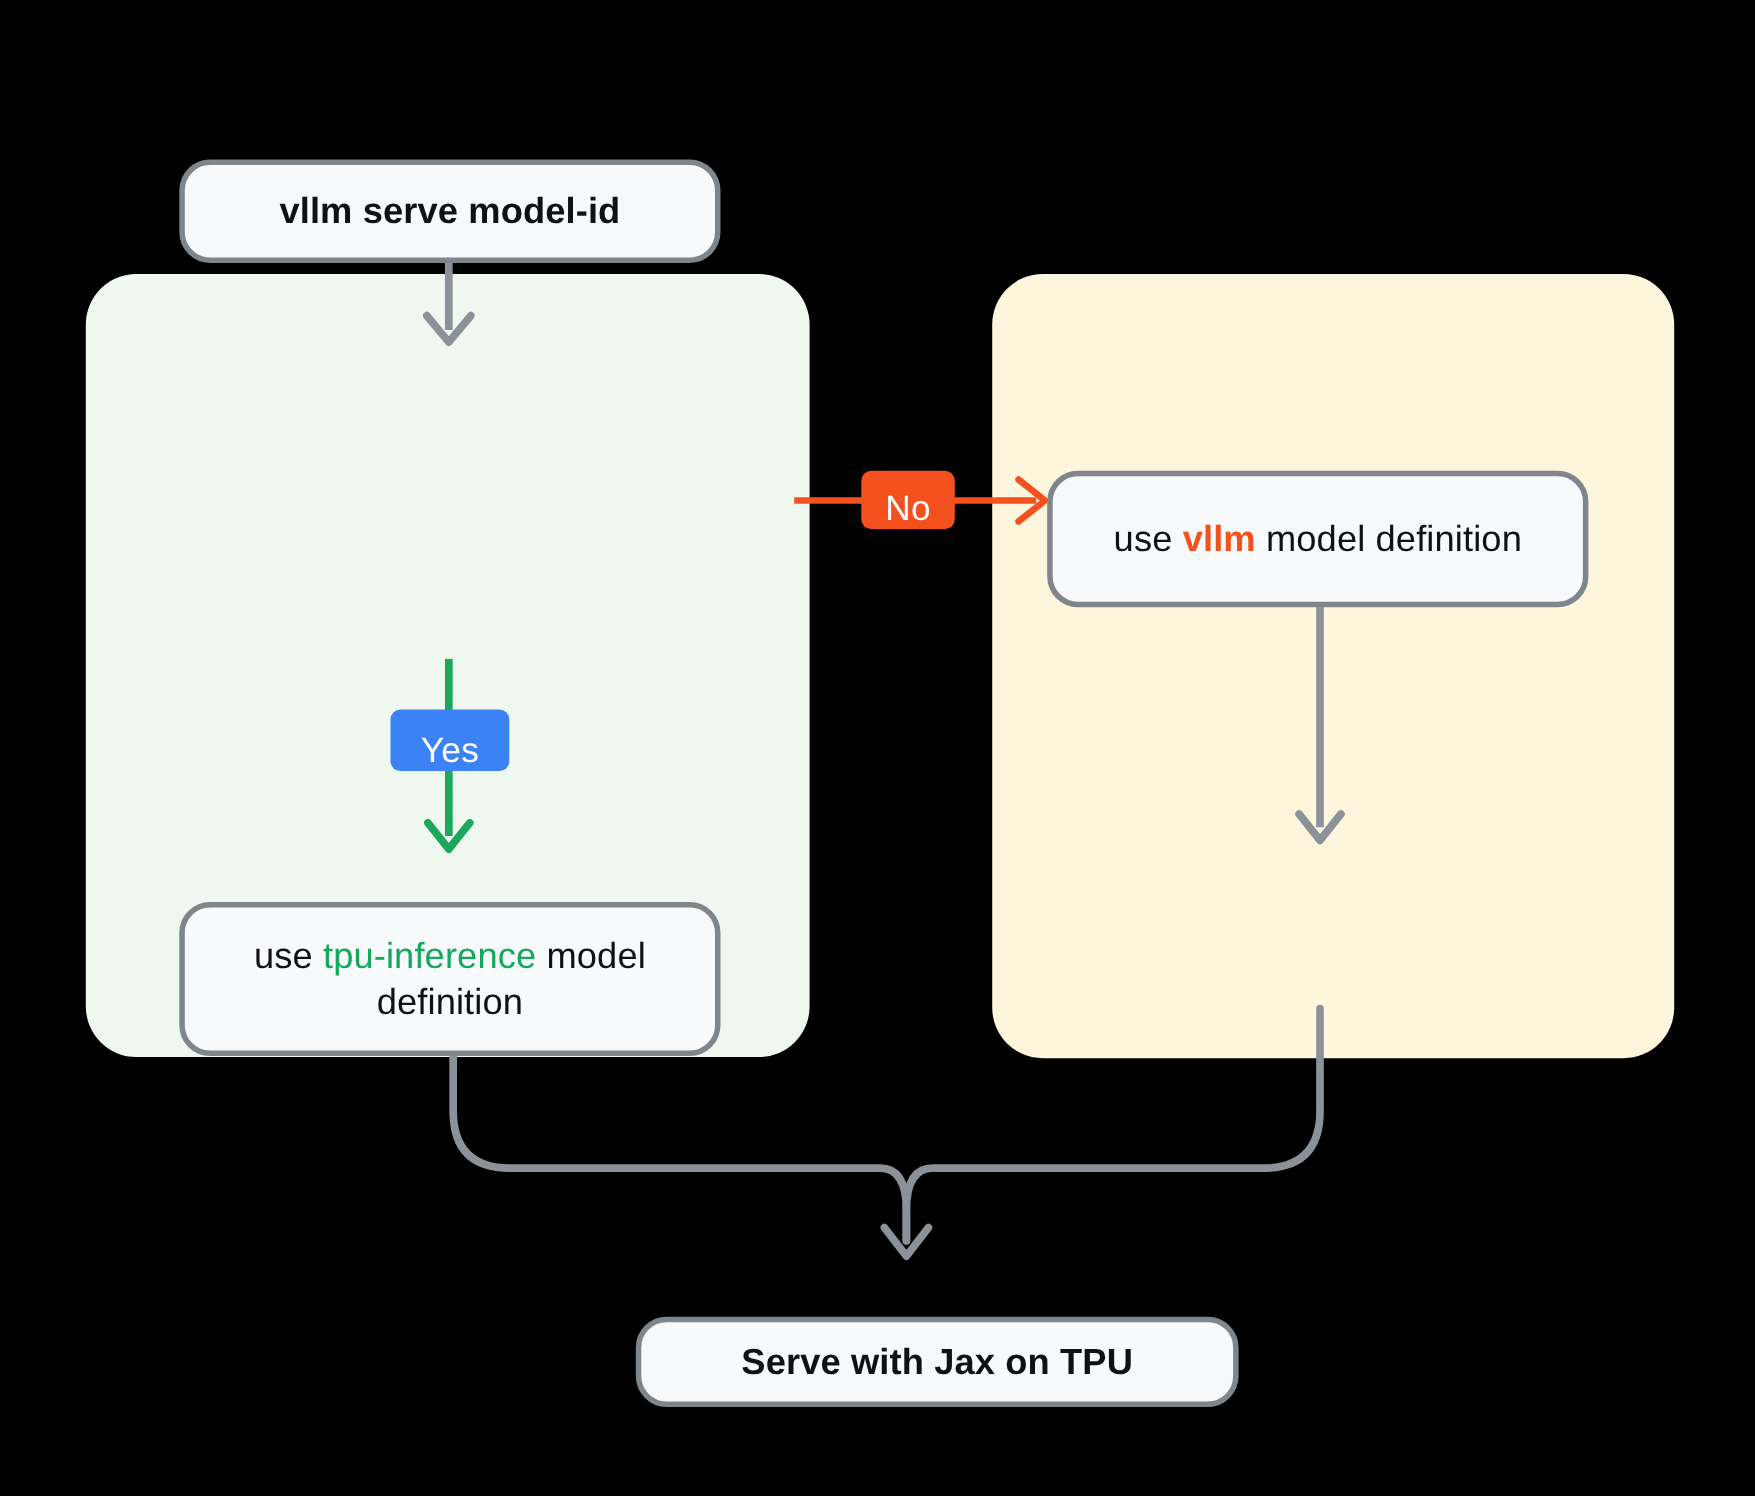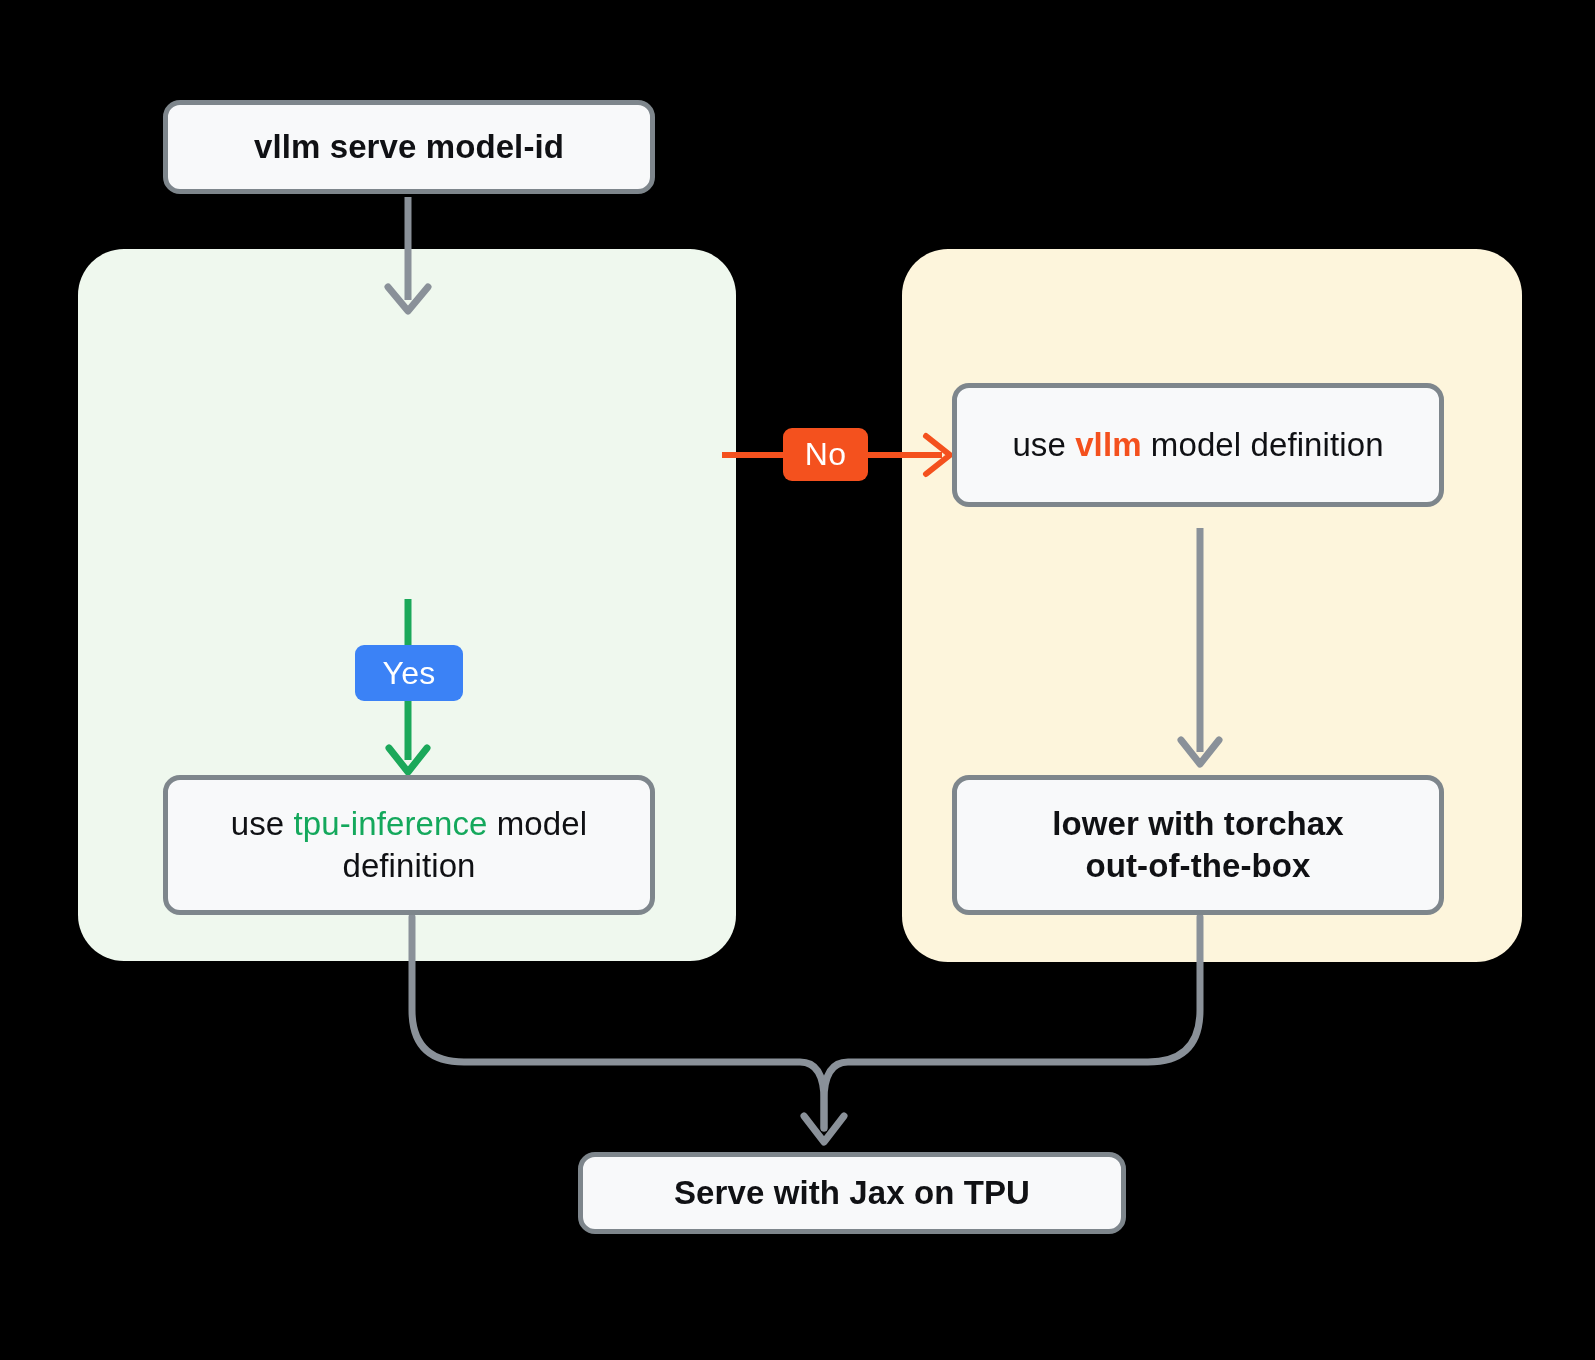--- a/index.html
+++ b/index.html
@@ -31,28 +31,29 @@
     top: 249px;
     width: 620px;
     height: 713px;
     background: #FDF5DC;
   }
   .node {
     position: absolute;
     box-sizing: border-box;
     background: #F8F9FA;
     border: 5px solid #7E868C;
-    border-radius: 17px;
+    border-radius: 28px;
     display: flex;
     align-items: center;
     justify-content: center;
     text-align: center;
     color: #101114;
     line-height: 1.28;
     letter-spacing: 0.1px;
+    margin-top: 45px;
   }
   #node-start {
     left: 163px;
     top: 100px;
     width: 492px;
     height: 94px;
     font-size: 33px;
     font-weight: 600;
   }
   #node-vllm-def {
@@ -113,21 +114,21 @@
     justify-content: center;
     text-align: center;
     font-size: 33px;
     line-height: 1.33;
     color: #101114;
     font-weight: 500;
   }
   .badge {
     position: absolute;
     display: flex;
-    align-items: center;
+    align-items: flex-end;
     justify-content: center;
     color: #FFFFFF;
     border-radius: 9px;
     font-size: 32px;
     font-weight: 500;
     letter-spacing: 0.3px;
   }
   #badge-no {
     left: 783px;
     top: 428px;
@@ -206,21 +207,18 @@
   </div>
 
   <div class="node" id="node-vllm-def">
     <span class="node-text"><span>use </span><span class="tok-vllm">vllm</span><span> model definition</span></span>
   </div>
 
   <div class="node" id="node-tpu-def">
     <span class="node-text"><span>use </span><span class="tok-tpu-bright">tpu-inference</span><span> model definition</span></span>
   </div>
 
-  <div class="node" id="node-torchax">
-    <span class="node-text"><span>lower with torchax</span><br><span>out-of-the-box</span></span>
-  </div>
 
   <div class="node" id="node-serve">
     <span class="node-text">Serve with Jax on TPU</span>
   </div>
 
 </div>
 
 </body></html>

